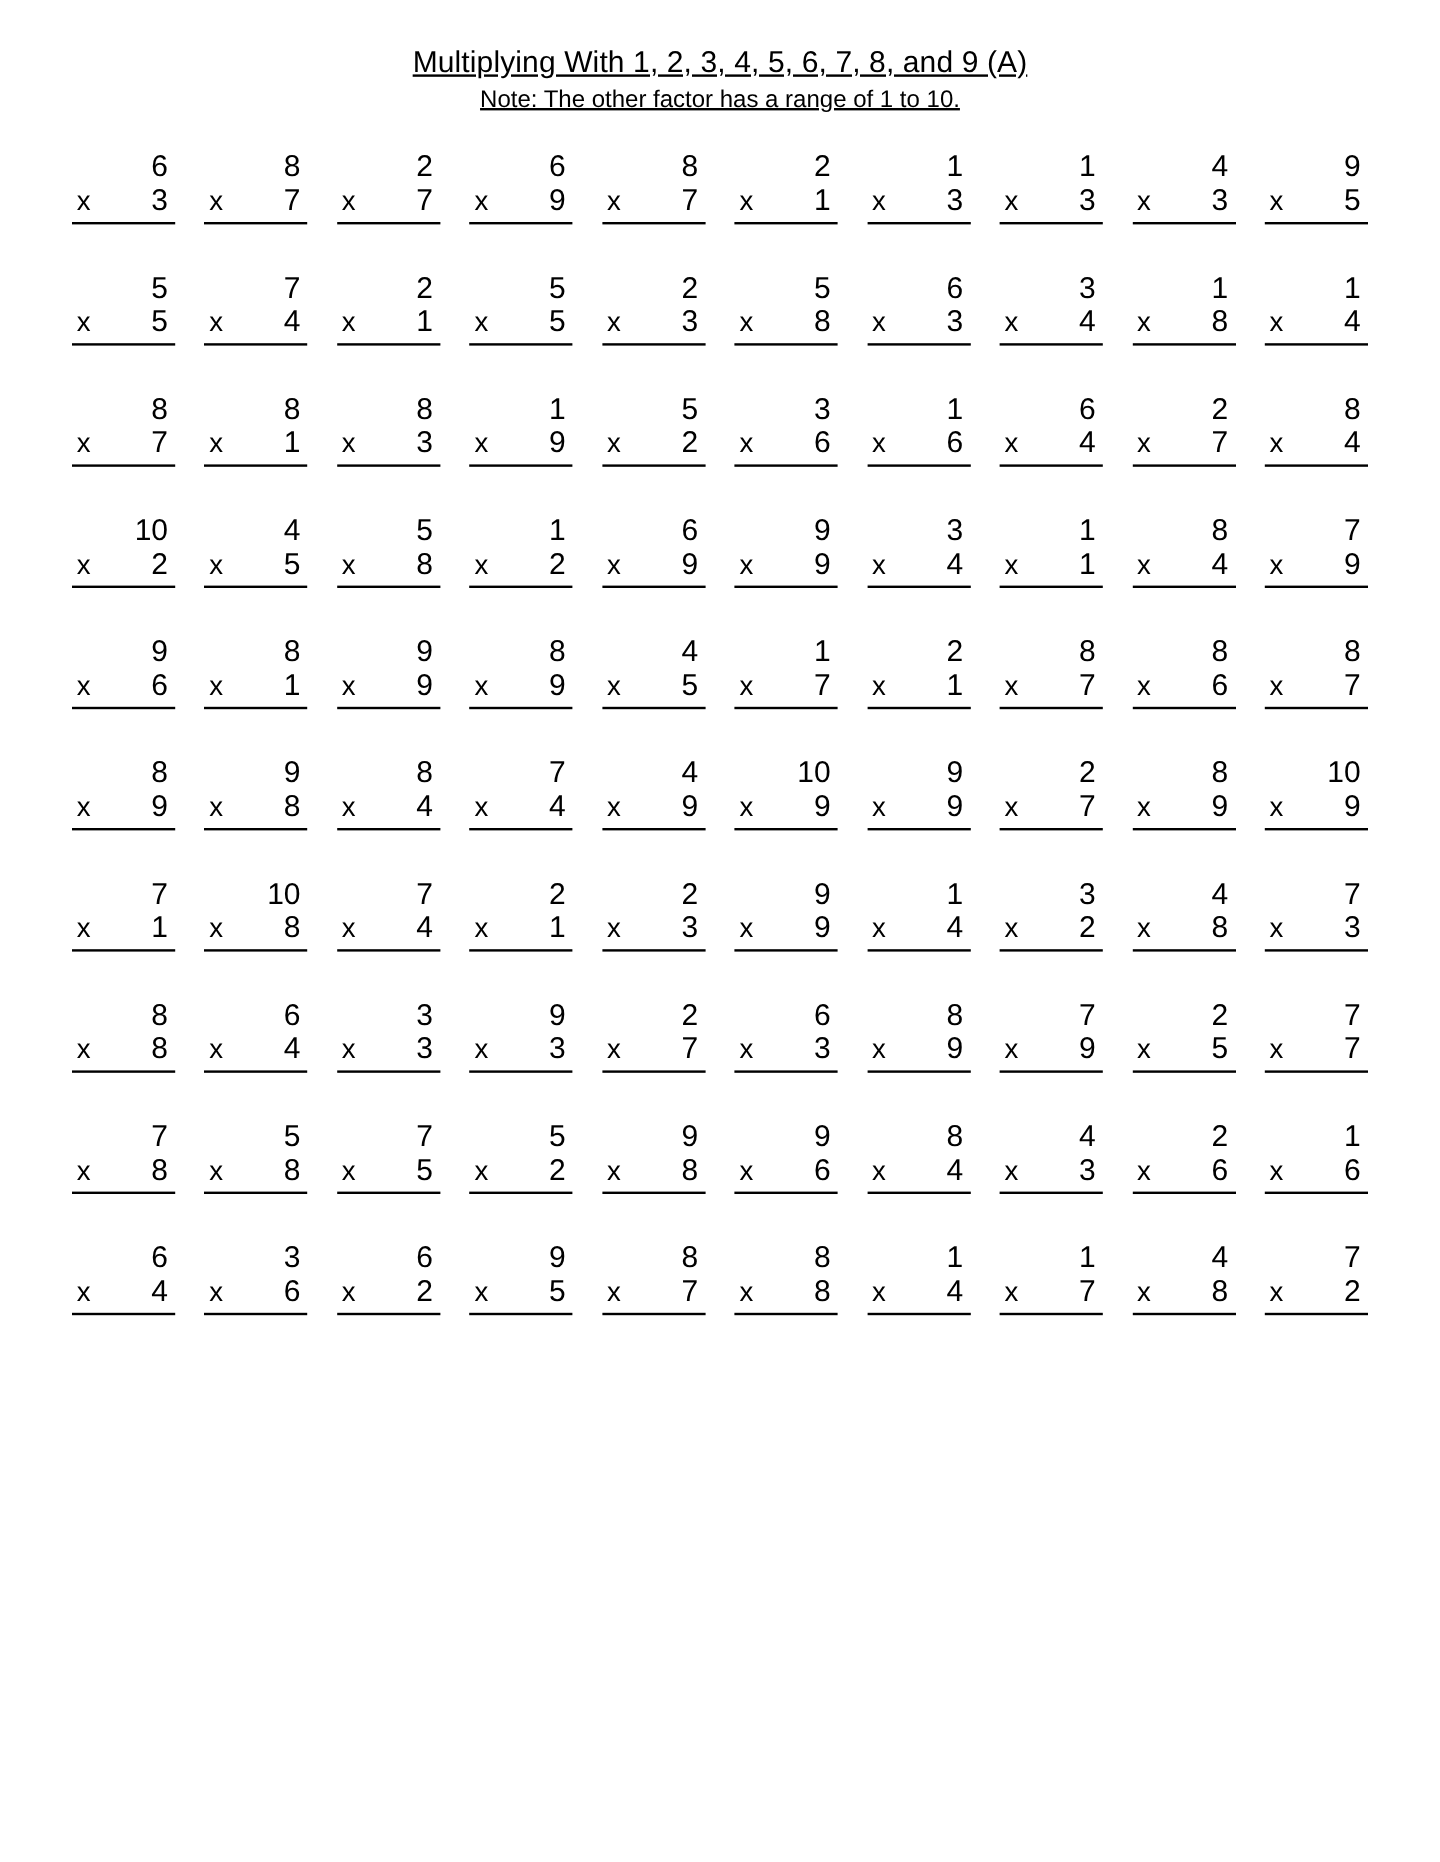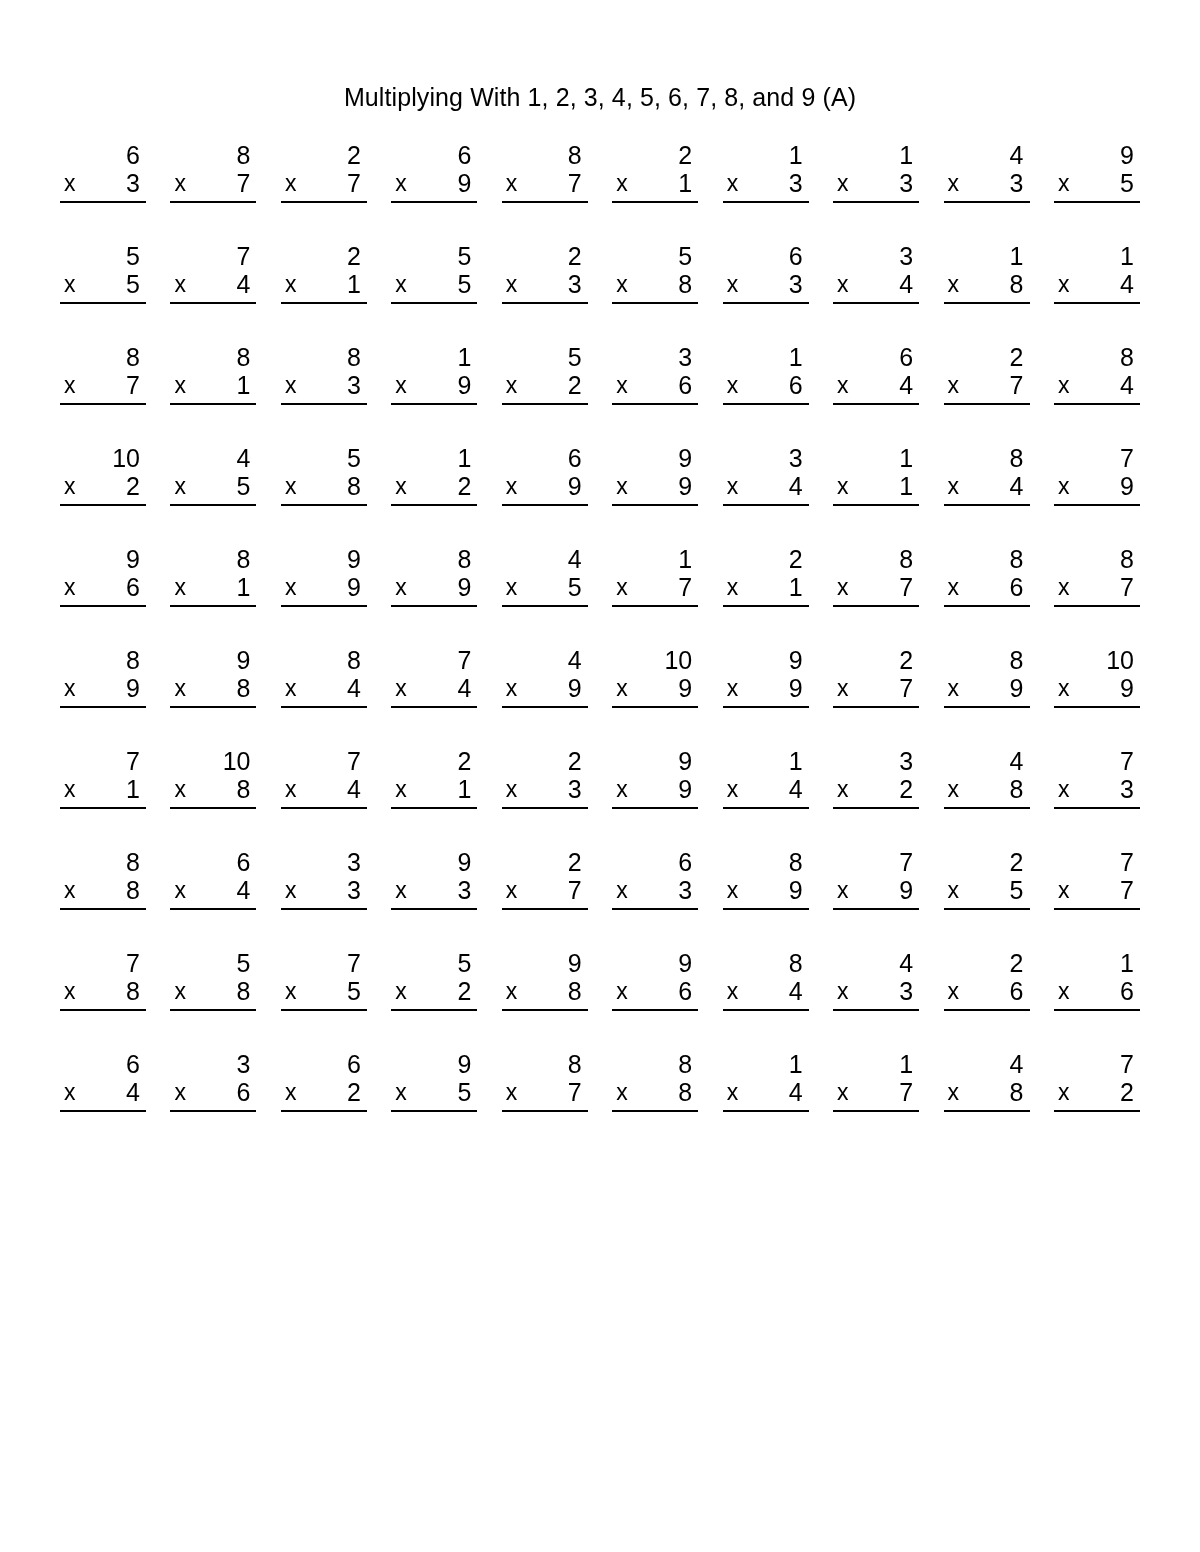--- a/index.html
+++ b/index.html
@@ -16,21 +16,22 @@
   }
   .page {
     position: relative;
     width: 1200px;
     height: 1552px;
     box-sizing: border-box;
     padding: 0;
   }
   .header {
     text-align: center;
-    padding-top: 82px;
+    padding-top: 37px;
+    text-decoration: underline;
   }
   .title {
     font-size: 25px;
     line-height: 30px;
     letter-spacing: 0.1px;
   }
   .subtitle {
     font-size: 20px;
     line-height: 26px;
     margin-top: 3px;
@@ -75,20 +76,21 @@
     font-size: 25px;
   }
 </style>
 </head>
 <body>
 
 <div class="page">
 
   <div class="header">
     <div class="title">Multiplying With 1, 2, 3, 4, 5, 6, 7, 8, and 9 (A)</div>
+    <div class="subtitle">Note: The other factor has a range of 1 to 10.</div>
   </div>
 
   <div class="grid">
       <div class="row">
         <div class="problem">
           <div class="top-line">6</div>
           <div class="bottom-line">
             <span class="op">x</span>
             <span class="factor2">3</span>
           </div>

